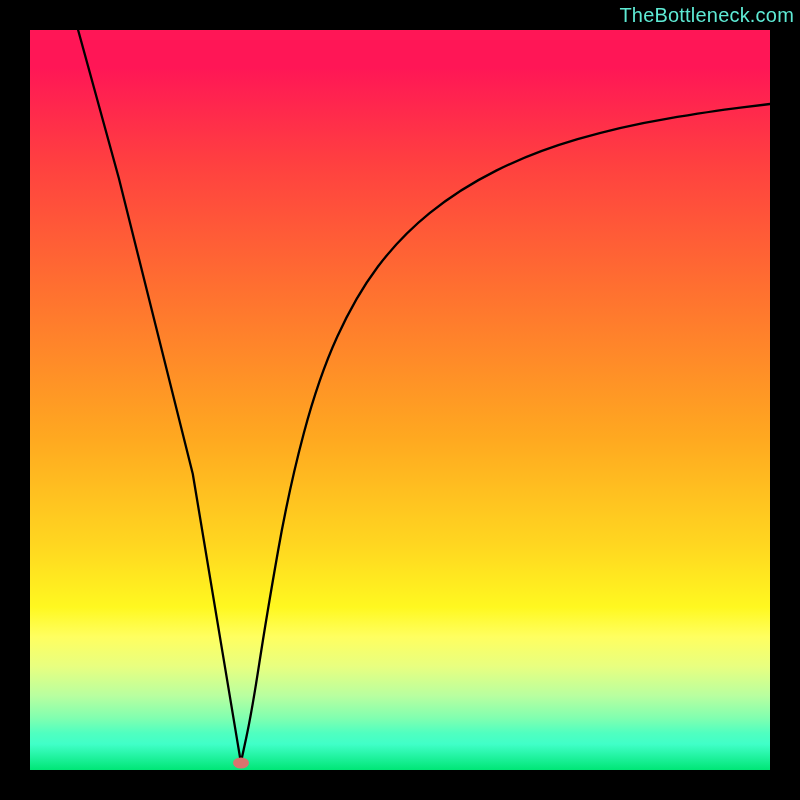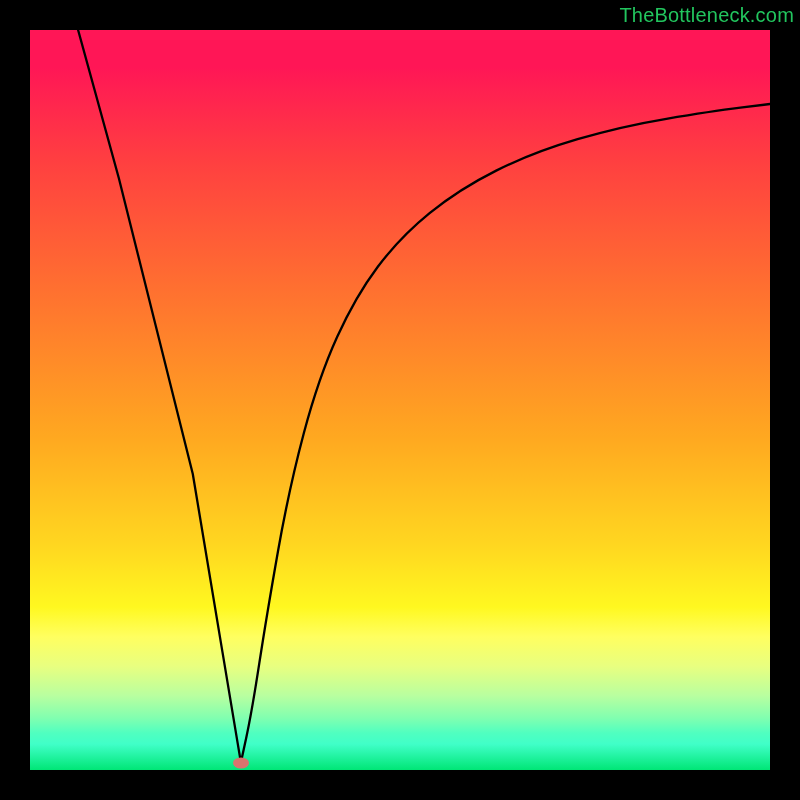--- a/index.html
+++ b/index.html
@@ -38,21 +38,21 @@
       #80ffb0 93%,
       #50ffc0 95%,
       #40ffc8 96.5%,
       #00e676 100%
     );
   }
   .watermark {
     position: absolute;
     top: 4px;
     right: 6px;
-    color: #22c55e;
+    color: #5eead4;
     font-size: 20px;
     font-weight: 500;
     letter-spacing: 0.2px;
     user-select: none;
   }
   svg.curve {
     position: absolute;
     left: 0; top: 0;
     width: 100%; height: 100%;
   }

